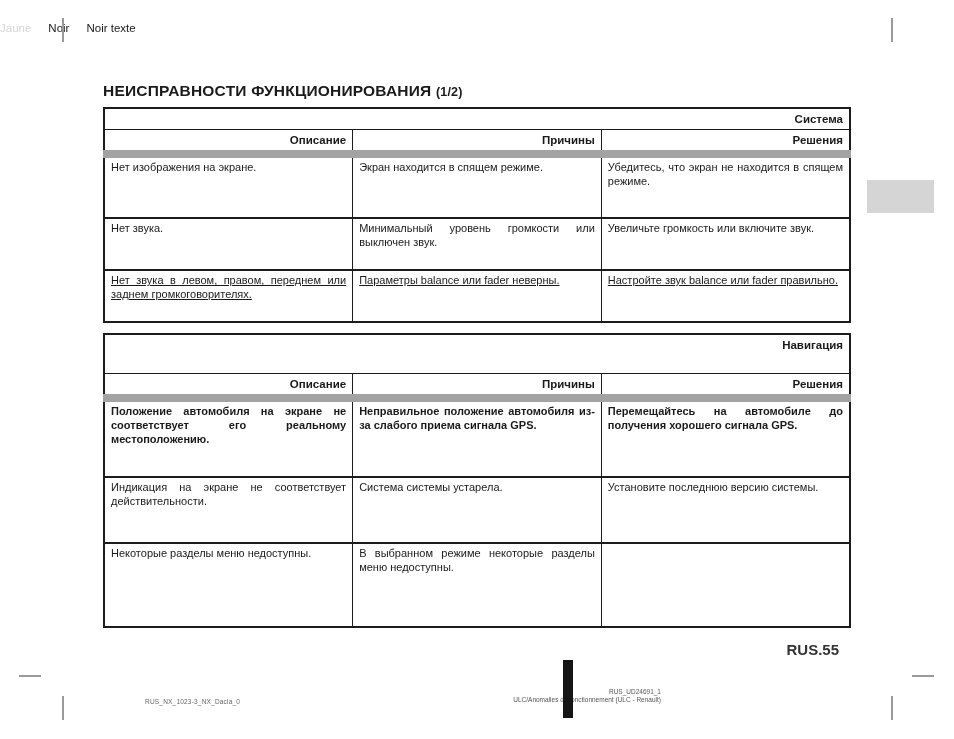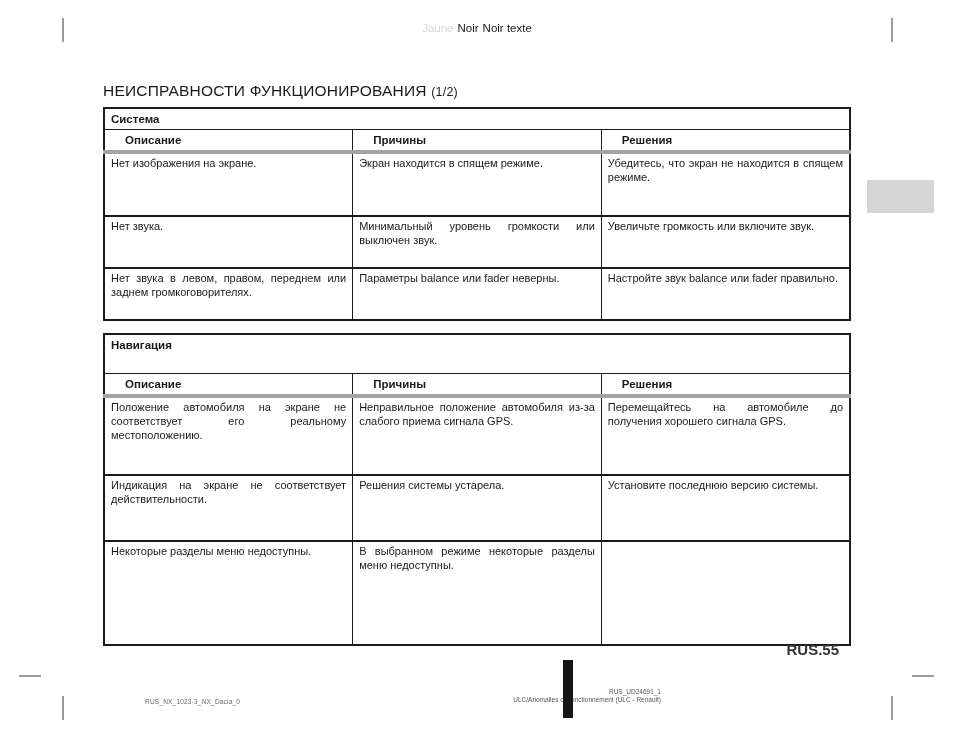--- a/index.html
+++ b/index.html
@@ -14,22 +14,21 @@
     height: 739px;
     background: #ffffff;
     overflow: hidden;
   }
 
   
   .color-bar {
     position: absolute;
     left: 0; right: 0; top: 22px;
     display: flex;
-    justify-content: center;
-    gap: 4px;
+    gap: 17px;
     font-size: 11.5px;
   }
   .color-bar .jaune { color: #d6d6d6; }
   .color-bar .noir, .color-bar .noir-texte { color: #1a1a1a; }
 
   
   .mark { position: absolute; background: #9a9a9a; }
   .mark.v { width: 1.5px; height: 24px; }
   .mark.h { width: 22px; height: 1.5px; }
   .m-tl-v { left: 62px;  top: 18px; }
@@ -50,21 +49,21 @@
   .tab-marker {
     position: absolute;
     left: 867px; top: 180px;
     width: 67px; height: 33px;
     background: #d5d5d5;
   }
 
   .page-title {
     position: absolute;
     left: 103px; top: 72px;
-    font-weight: normal;
+    font-weight: bold;
     font-size: 15.5px;
     letter-spacing: 0.2px;
     white-space: nowrap;
   }
   .page-title .suffix { font-size: 12.5px; }
 
   .trouble-table {
     position: absolute;
     left: 103px;
     width: 748px;
@@ -76,39 +75,39 @@
   .table-system     { top: 107px; }
   .table-navigation { top: 333px; }
   .trouble-table th, .trouble-table td {
     border: 1px solid #1c1c1c;
     padding: 2px 6px 3px 6px;
     vertical-align: top;
     line-height: 14px;
   }
   .trouble-table thead th {
     font-weight: bold;
-    text-align: left;
+    text-align: right;
     font-size: 11.5px;
     padding-top: 3px;
   }
-  .trouble-table .t-cols th { border-bottom: 4px solid #a3a3a3; padding-left: 20px; }
+  .trouble-table .t-cols th { border-bottom: 8px solid #a3a3a3; padding-left: 20px; }
   .trouble-table td {
     border-top-width: 2px;
     text-align: justify;
   }
   .table-system .t-title    { height: 19px; }
   .table-system .t-cols     { height: 19px; }
   .table-system .r1 { height: 64px; }
   .table-system .r2 { height: 52px; }
-  .table-system .r3 { height: 52px; }
+  .table-system .r3 { height: 52px; text-decoration: underline; }
   .table-navigation .t-title { height: 39px; }
   .table-navigation .t-cols  { height: 19px; }
-  .table-navigation .r1 { height: 79px; }
+  .table-navigation .r1 { height: 79px; font-weight: bold; }
   .table-navigation .r2 { height: 66px; }
-  .table-navigation .r3 { height: 104px; }
+  .table-navigation .r3 { height: 84px; }
 
   .page-number {
     position: absolute;
     right: 115px; top: 641px;
     font-size: 15px;
     color: #333333;
     font-weight: bold;
   }
 
   .footer-left {
@@ -192,21 +191,21 @@
       </tr>
     </thead>
     <tbody>
       <tr class="r1">
         <td>Положение автомобиля на экране не соответствует его реальному местоположению.</td>
         <td>Неправильное положение автомобиля из-за слабого приема сигнала GPS.</td>
         <td>Перемещайтесь на автомобиле до получения хорошего сигнала GPS.</td>
       </tr>
       <tr class="r2">
         <td>Индикация на экране не соответствует действительности.</td>
-        <td>Решения системы устарела.</td>
+        <td>Система системы устарела.</td>
         <td>Установите последнюю версию системы.</td>
       </tr>
       <tr class="r3">
         <td>Некоторые разделы меню недоступны.</td>
         <td>В выбранном режиме некоторые разделы меню недоступны.</td>
         <td></td>
       </tr>
     </tbody>
   </table>
 

